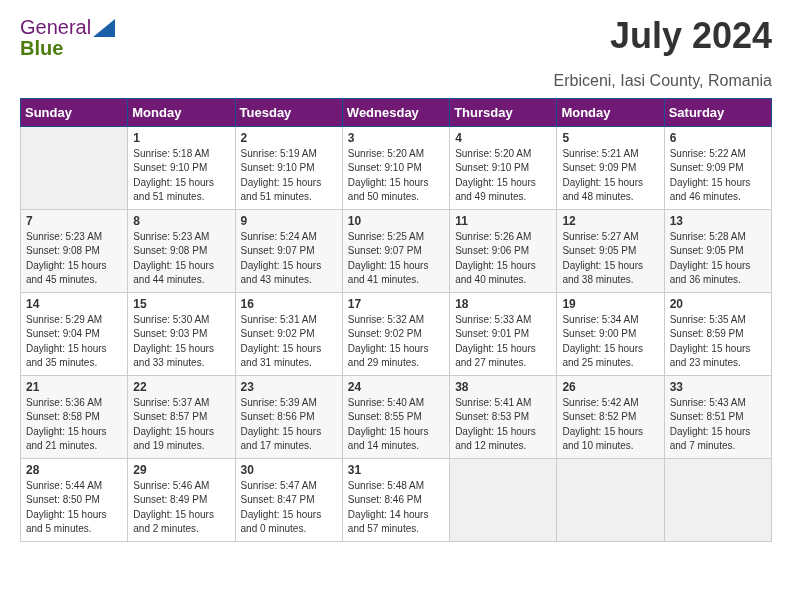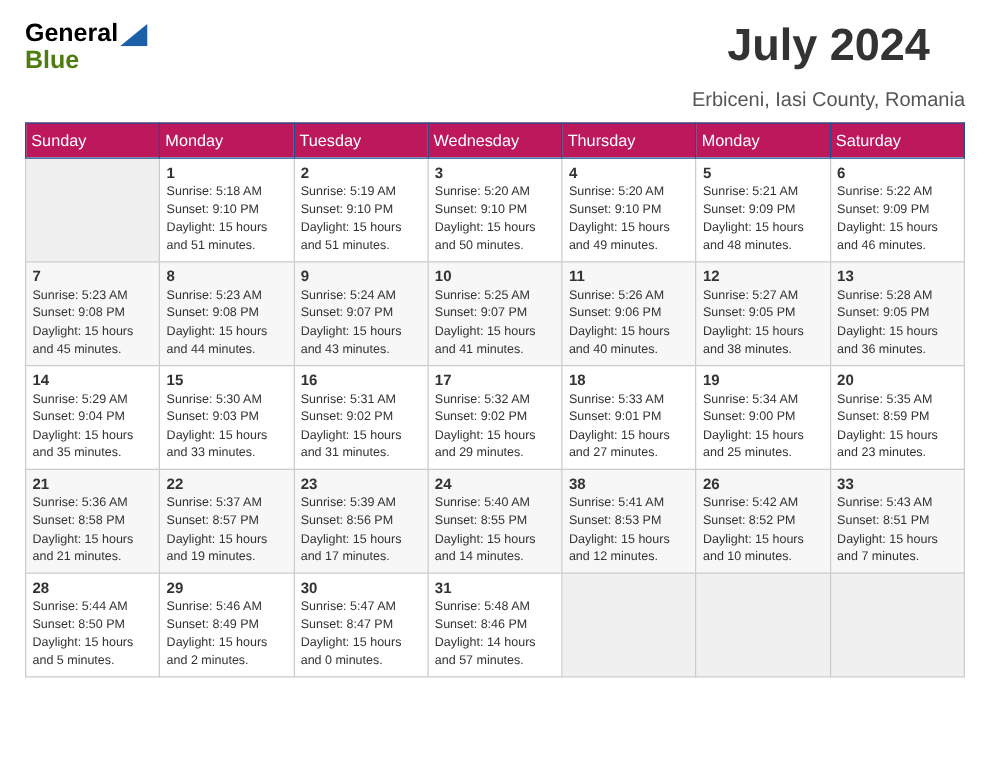--- a/index.html
+++ b/index.html
@@ -28,56 +28,56 @@
       align-items: flex-start;
     }
     .logo-text {
       display: flex;
       align-items: center;
       font-size: 20px;
       font-weight: bold;
       color: #333;
     }
     .logo-general {
-      color: #000000;
-      font-weight: bold;
+      color: #701a75;
+      font-weight: normal;
     }
     .logo-blue {
       color: #4d7c0f;
       font-weight: bold;
     }
     .logo-icon {
       width: 22px;
       height: 18px;
       margin-left: 2px;
     }
     .title-block {
-      text-align: center;
+      text-align: right;
     }
     .main-title {
       font-size: 36px;
       font-weight: bold;
       color: #333;
       line-height: 1.1;
     }
     .subtitle {
       font-size: 16px;
       color: #555;
       margin-top: 16px;
     }
     .calendar {
       width: 100%;
       border-collapse: collapse;
       border: 1px solid #ccc;
     }
     .calendar th {
-      background: #be185d;
+      background: #701a75;
       color: #fff;
       font-size: 13px;
-      font-weight: normal;
+      font-weight: bold;
       padding: 6px 4px;
       text-align: left;
       border: 1px solid #1a5090;
     }
     .calendar td {
       border: 1px solid #ccc;
       vertical-align: top;
       padding: 4px 5px;
       font-size: 10.5px;
       color: #333;

